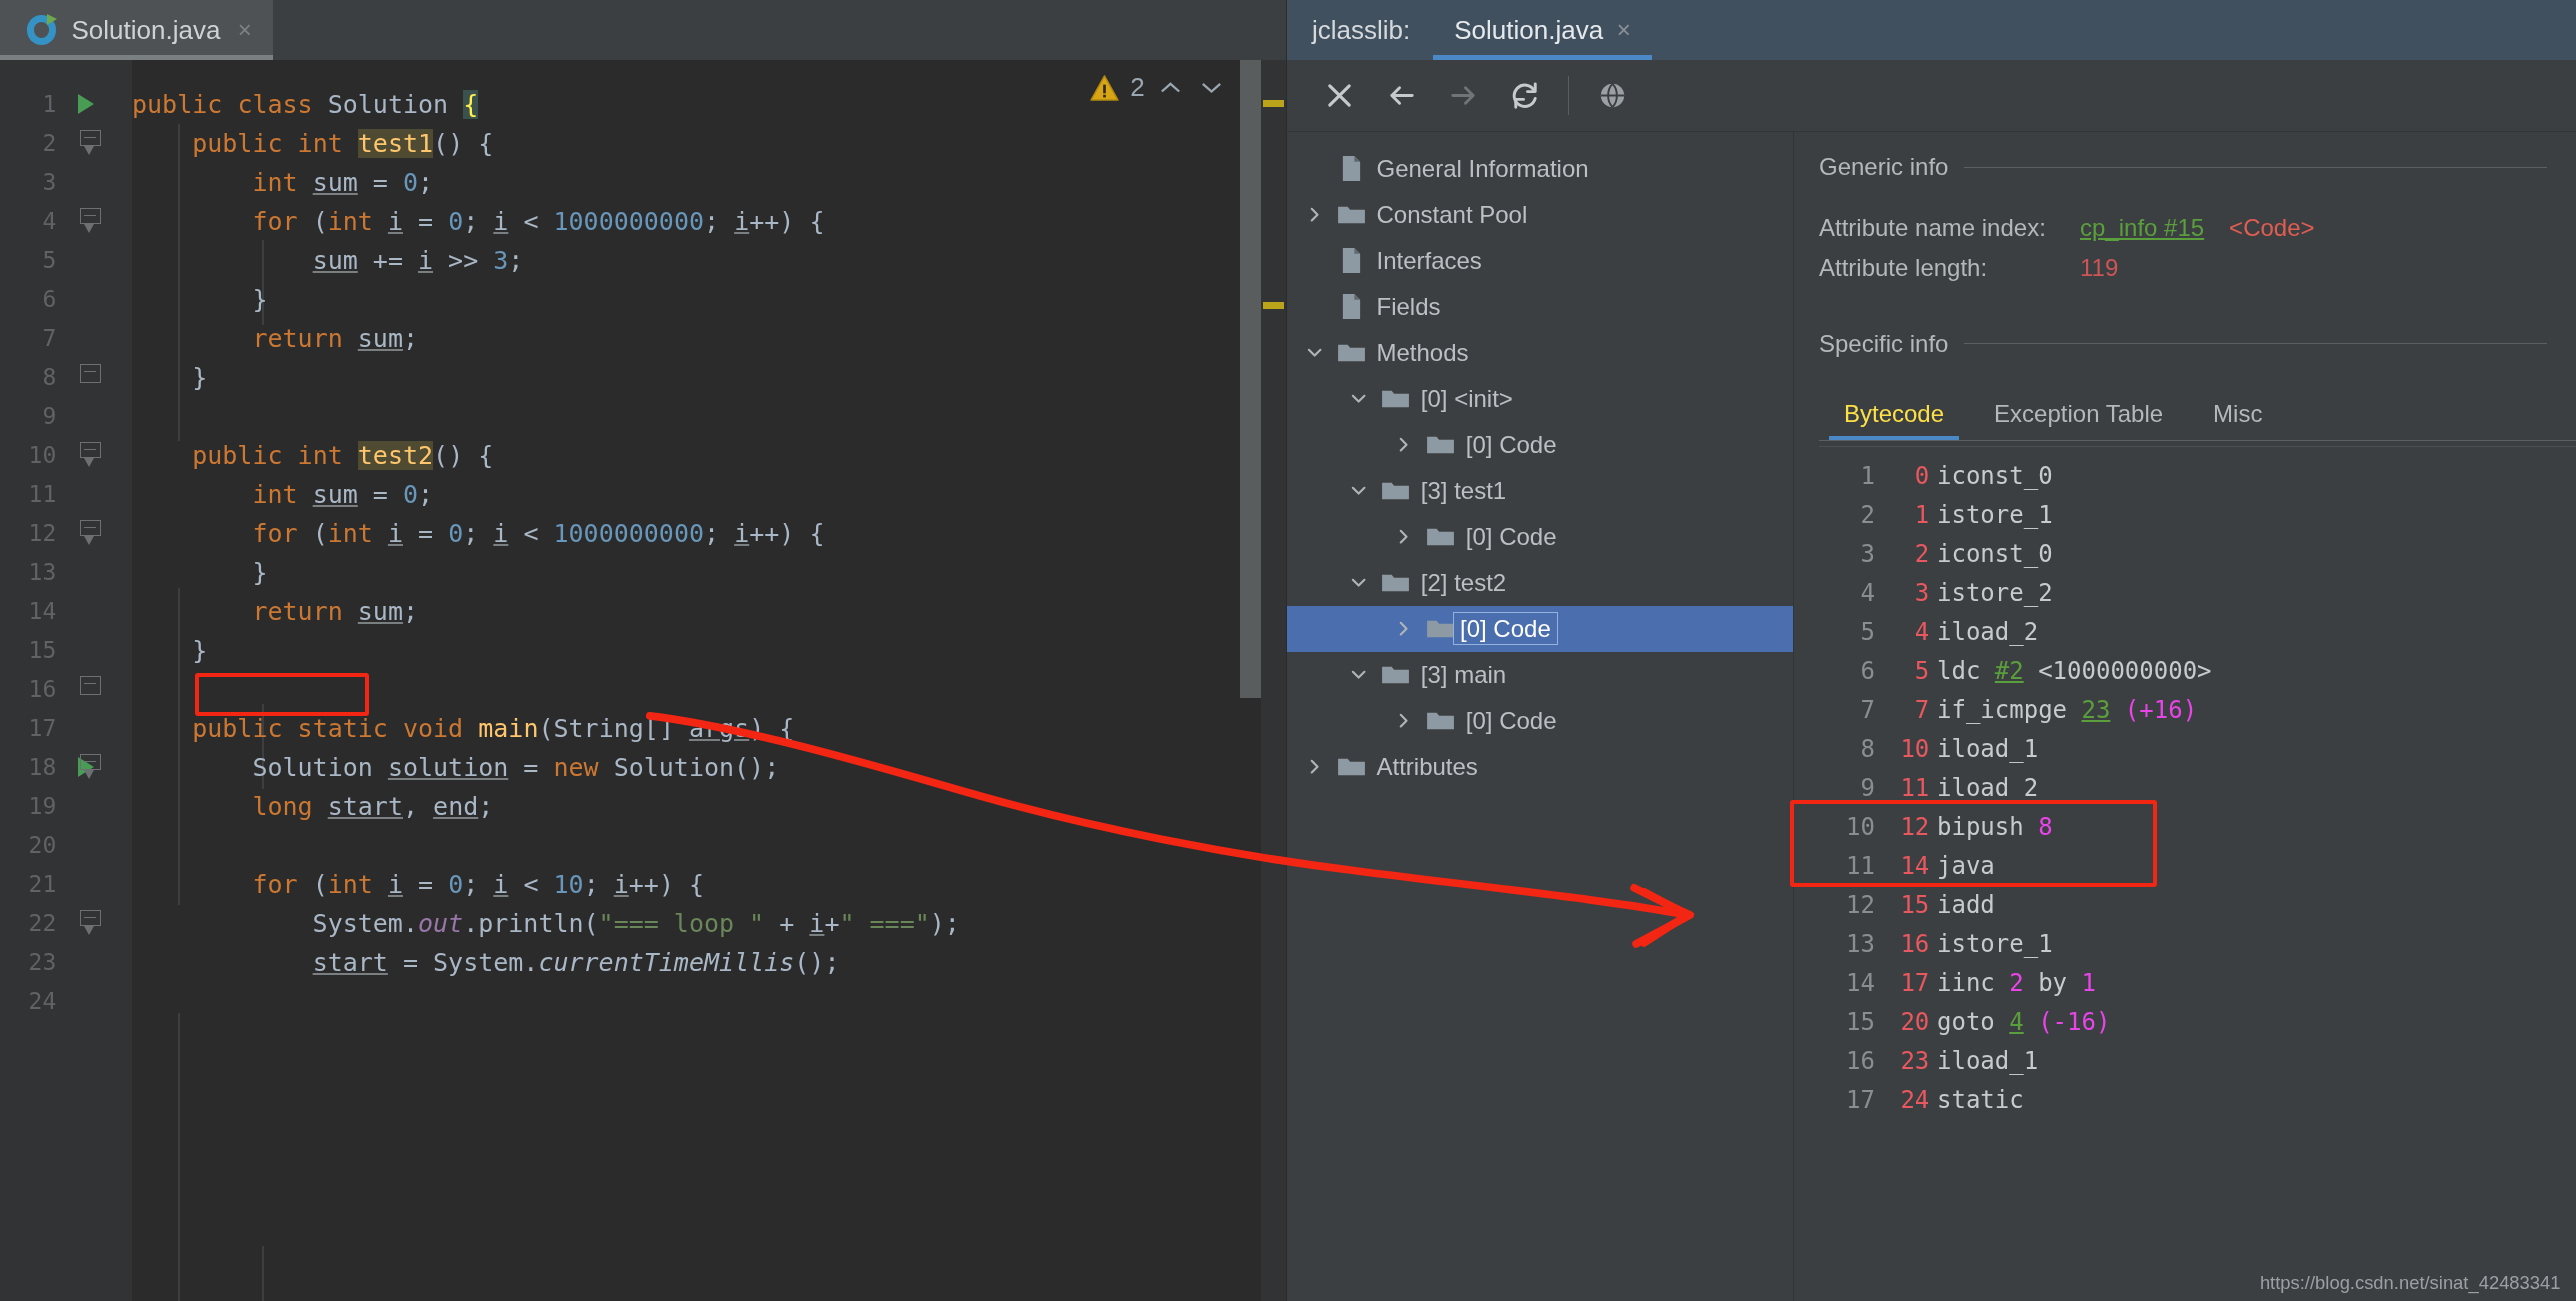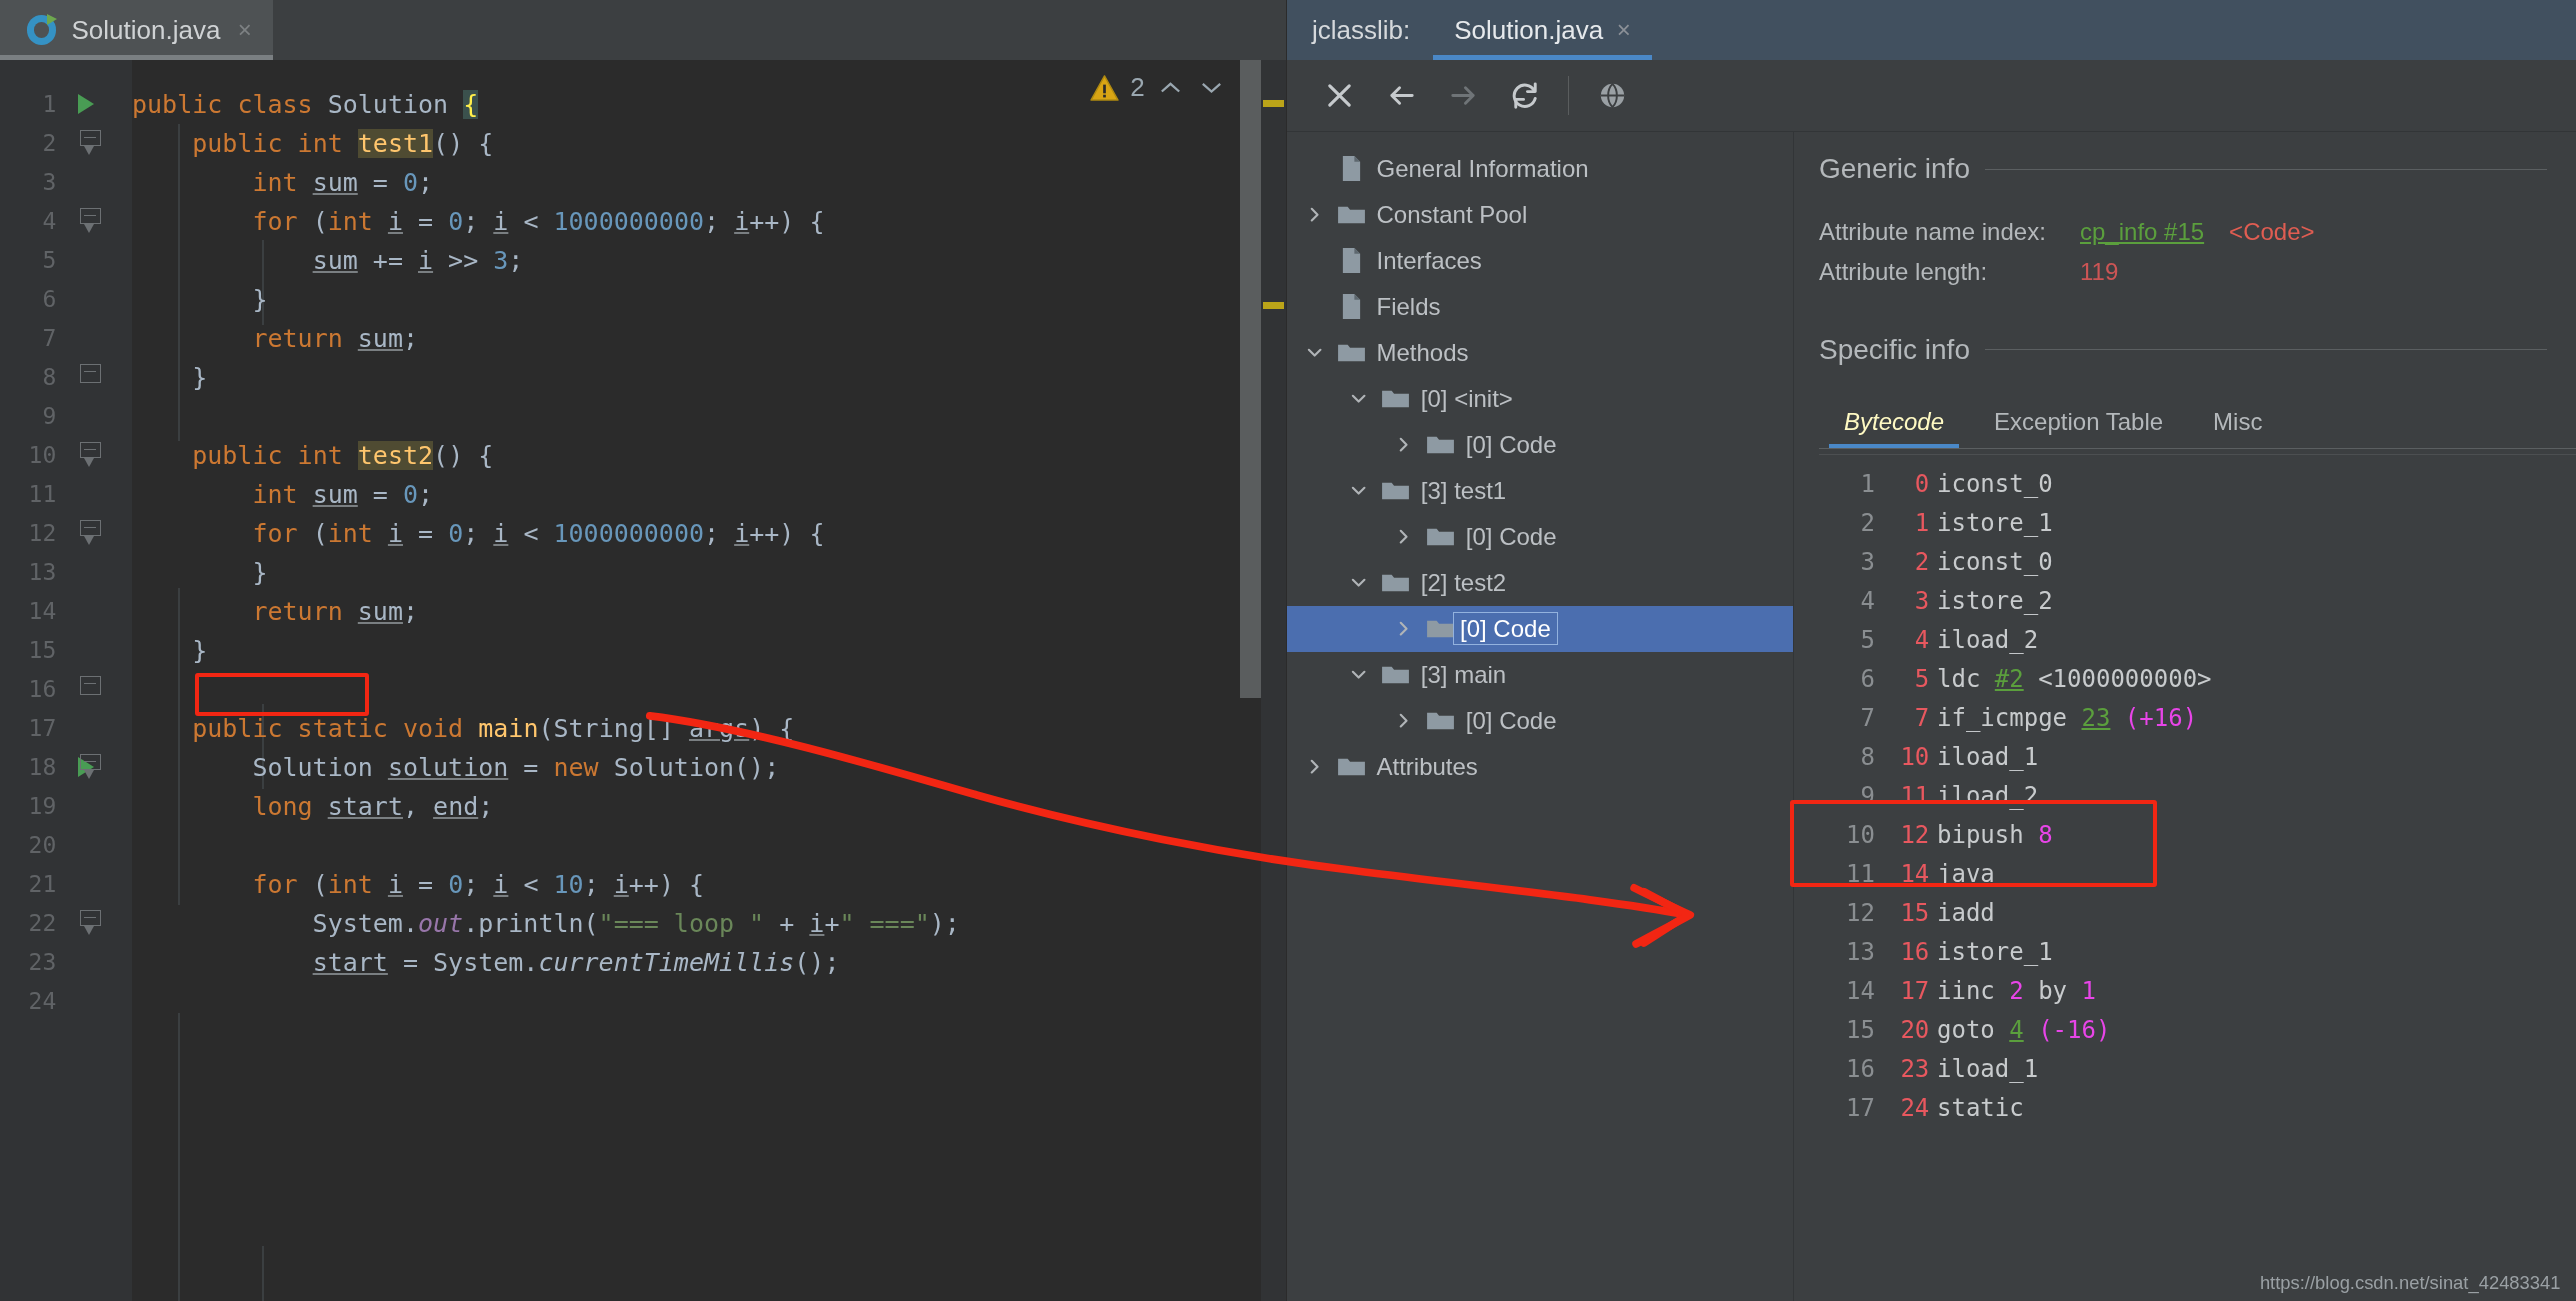--- a/index.html
+++ b/index.html
@@ -204,34 +204,34 @@
     width: 35px; flex: none; display: flex; align-items: center; justify-content: center;
   }
   .twist svg { display: block; }
   .ticon { width: 39px; flex: none; display: flex; align-items: center; justify-content: center; }
   .tlabel { padding-left: 5.8px; }
 
   
   .detail { flex: 1; min-width: 0; position: relative; background: #3c3f41; padding: 21px 0 0 25px; }
   .section-head {
     display: flex; align-items: center; gap: 15.5px; color: #b4b8bb;
-    font-size: 28px; padding-right: 29px;
+    font-size: 24px; padding-right: 29px;
   }
   .section-head .rule { flex: 1; height: 1px; background: #5b5f61; }
   .kv { display: flex; align-items: baseline; font-size: 24px; margin-top: 0px; }
   .kv .k { color: #b4b8bb; width: 261px; flex: none; }
   .kv .v { color: #cc5555; }
   .kv .link { color: #5b9f3d; text-decoration: underline; margin-right: 25px; }
   .kv .angle { color: #e05d52; }
 
   .tabs-row { display: flex; align-items: flex-end; gap: 0px; margin-top: 9.7px; }
   .btab {
     font-size: 24px; color: #b4b8bb; padding: 9.7px 25px 11.6px 25px; position: relative;
   }
-  .btab.active { color: #fef9c3; font-style: italic; }
+  .btab.active { color: #fde047; }
   .btab.active::after {
     content: ""; position: absolute; left: 9.7px; right: 9.7px; bottom: 0;
     height: 3.9px; background: #4a88c7;
   }
   .btab-underline { height: 1px; background: #5b5f61; }
 
   .bytecode {
     margin-top: 5.8px; margin-left: 0px; background: #3c3f41;
     border-top: 1px solid #4c4f51;
     font-family: "DejaVu Sans Mono", monospace; font-size: 24px;

